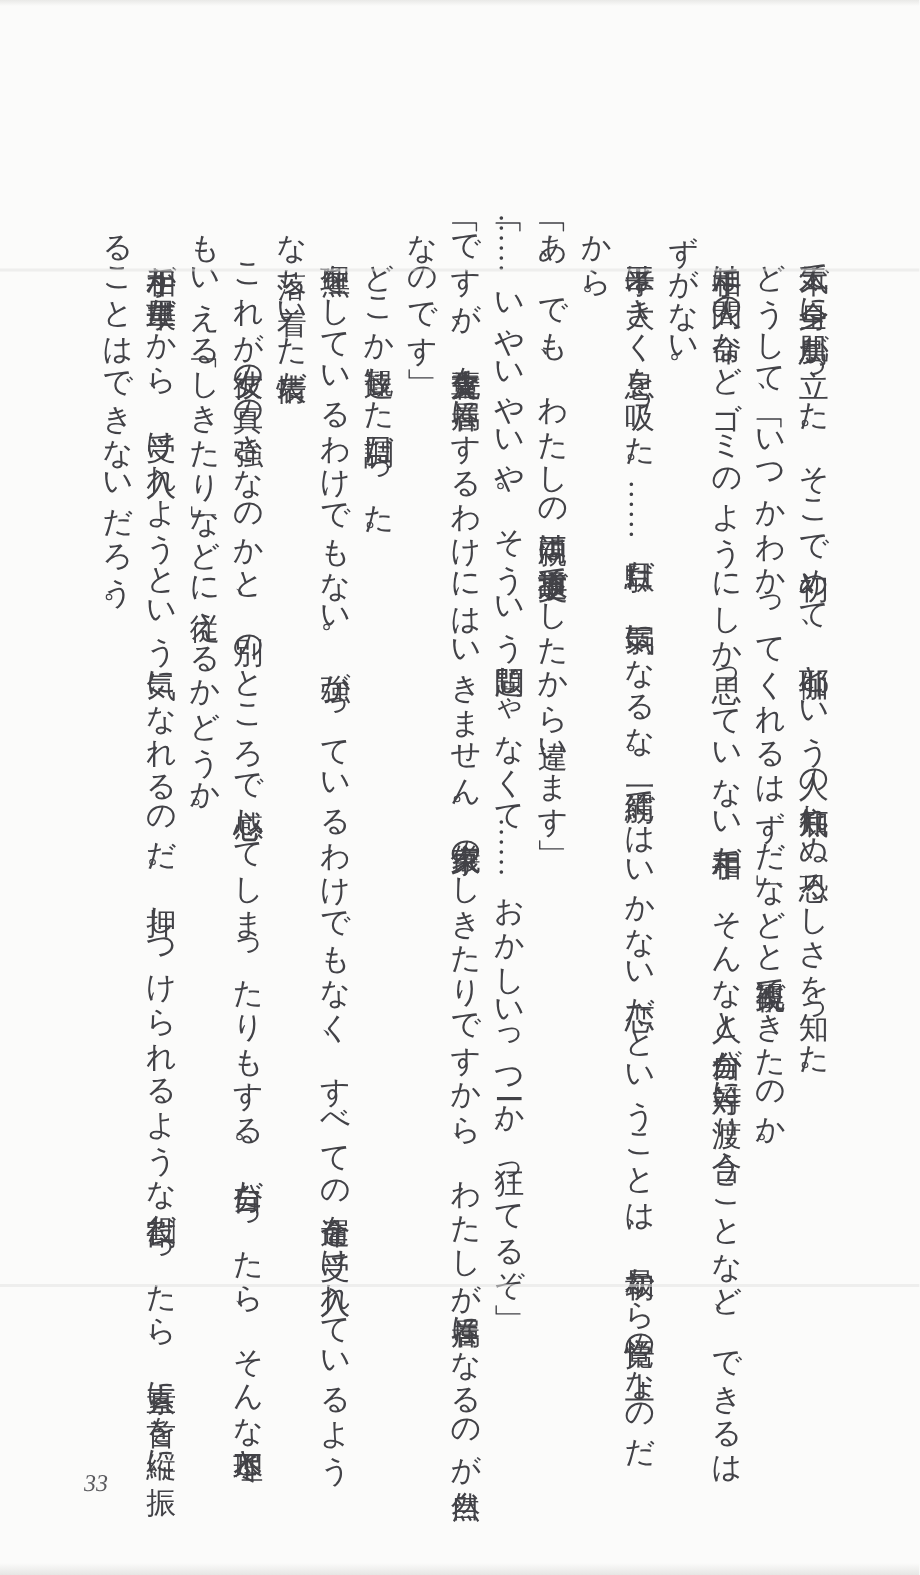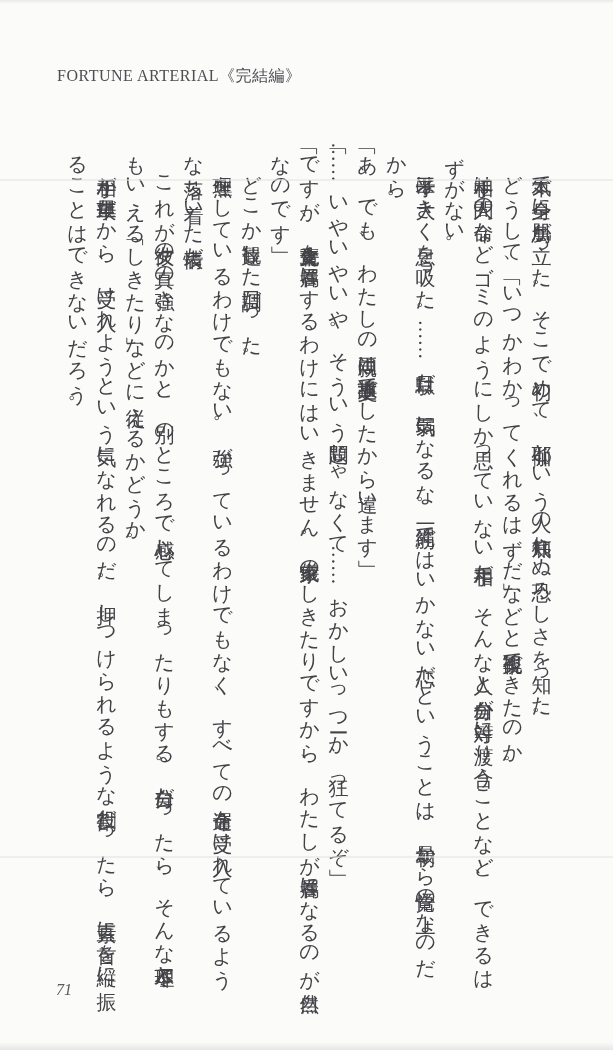--- a/index.html
+++ b/index.html
@@ -64,34 +64,33 @@
     pointer-events: none;
   }
   .scan-line-1 { top: 179px; }
   .scan-line-2 { top: 856px; }
 </style>
 </head>
 <body>
 
 <div class="page">
 
-  <div class="header">FORTUNE ARTERIAL《完結編》</div>
 
   <div class="text-block">
     <p class="indent">本気で全身に鳥肌が立った。そこで初めて、伽耶という人の底知れぬ恐ろしさを知った。</p>
     <p class="indent">どうして、「いつかわかってくれるはずだ」などと楽観視できたのか。</p>
     <p class="indent">相手は人間の命などゴミのようにしか思っていない相手だ。そんな人と自分が対等に渡り合うことなど、できるはずがない。</p>
     <p class="indent">孝平は大きく息を吸った。……駄目だ、弱気になるな。一筋縄ではいかない恋だということは、最初から覚悟の上なのだから。</p>
     <p>「あ、でも、わたしの両親は交通事故でしたから違います」</p>
     <p>「……いやいやいや。そういう問題じゃなくて……おかしいっつーか、狂ってるぞ」</p>
     <p>「ですが、支倉先輩を眷属にするわけにはいきません。東儀家のしきたりですから、わたしが眷属になるのが自然なのです」</p>
     <p class="indent">どこか達観した口調だった。</p>
     <p class="indent">無理をしているわけでもない。強がっているわけでもなく、すべての運命を受け入れているような落ち着いた表情だ。</p>
     <p class="indent">これが彼女の真の強さなのかと、別のところで感心してしまったりもする。自分だったら、そんな理不尽ともいえる「しきたり」などに従えるかどうか。</p>
     <p class="indent">相手が瑛里華だから、受け入れようという気になれるのだ。押しつけられるような役割だったら、素直に首を縦に振ることはできないだろう。</p>
   </div>
 
   <div class="scan-line scan-line-1"></div>
   <div class="scan-line scan-line-2"></div>
 
-  <div class="page-number">71</div>
+  <div class="page-number">33</div>
 
 </div>
 
 </body></html>

